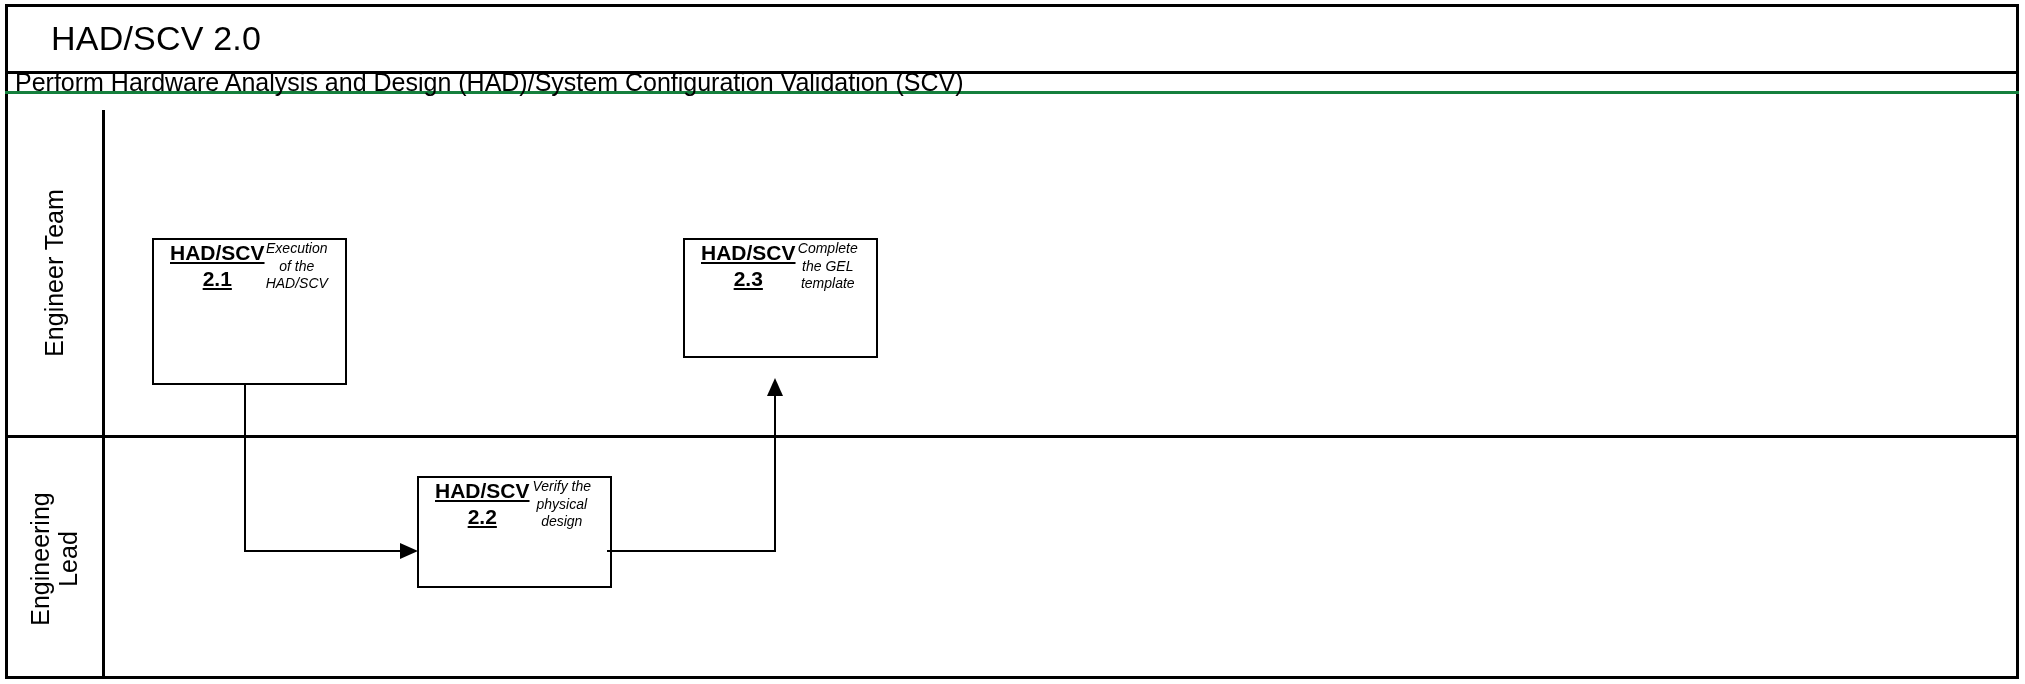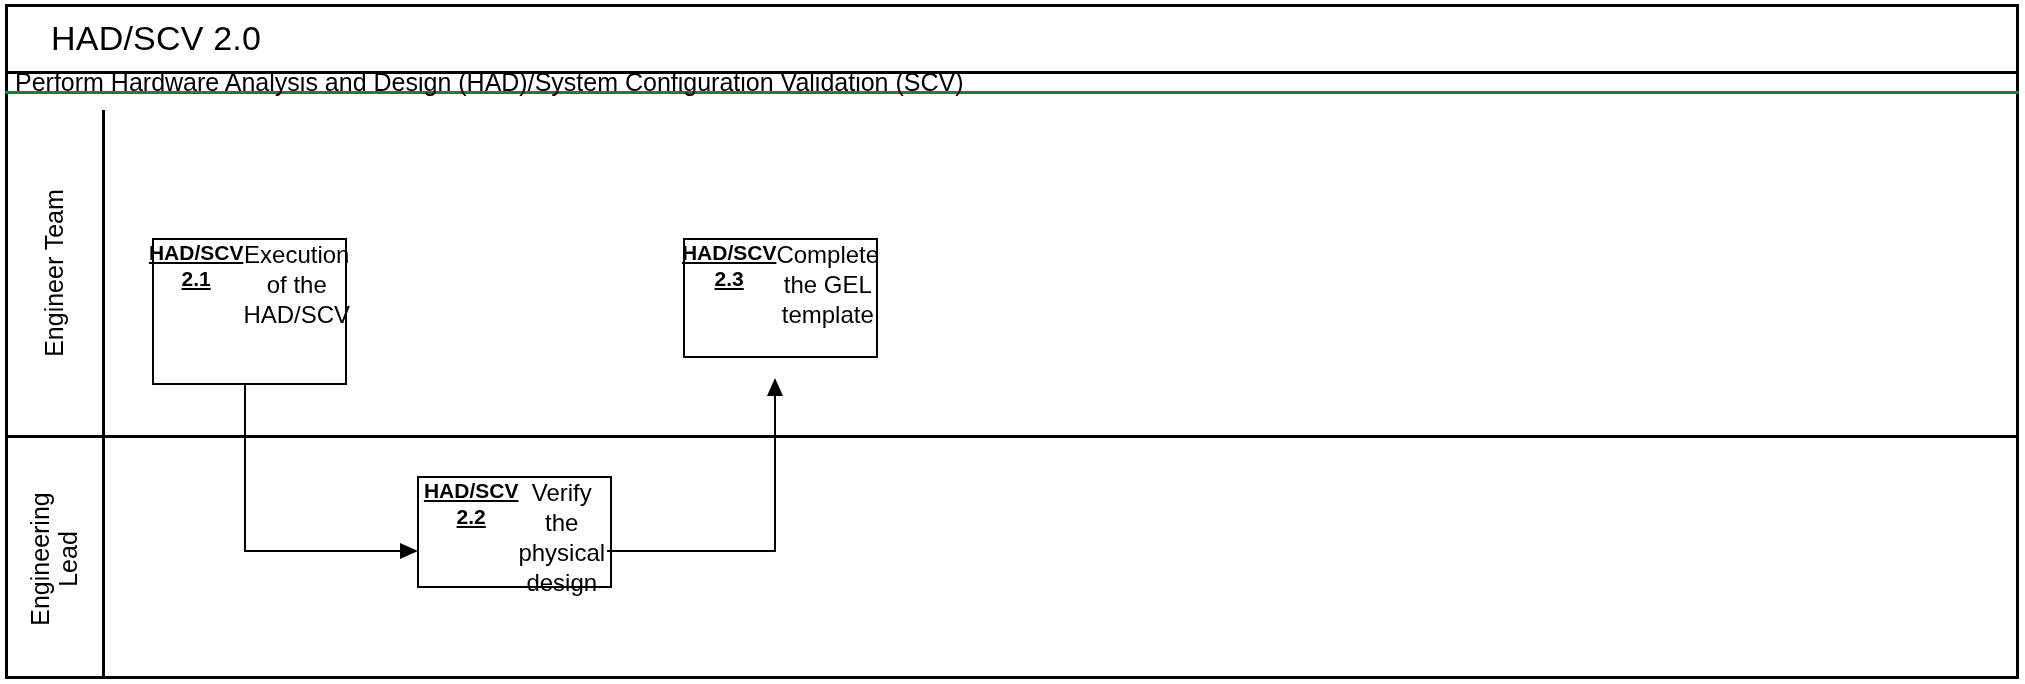--- a/index.html
+++ b/index.html
@@ -123,22 +123,23 @@
     padding: 0 16px;
   }
   .pbox-title {
     font-weight: bold;
     text-decoration: underline;
     font-size: 21px;
     line-height: 1.25;
     margin-bottom: 2px;
   }
   .pbox-desc {
-    font-size: 24px;
+    font-size: 14px;
     line-height: 1.25;
+    font-style: italic;
   }
 
   
   .connectors {
     position: absolute;
     left: 0;
     top: 0;
     width: 2025px;
     height: 684px;
     pointer-events: none;

